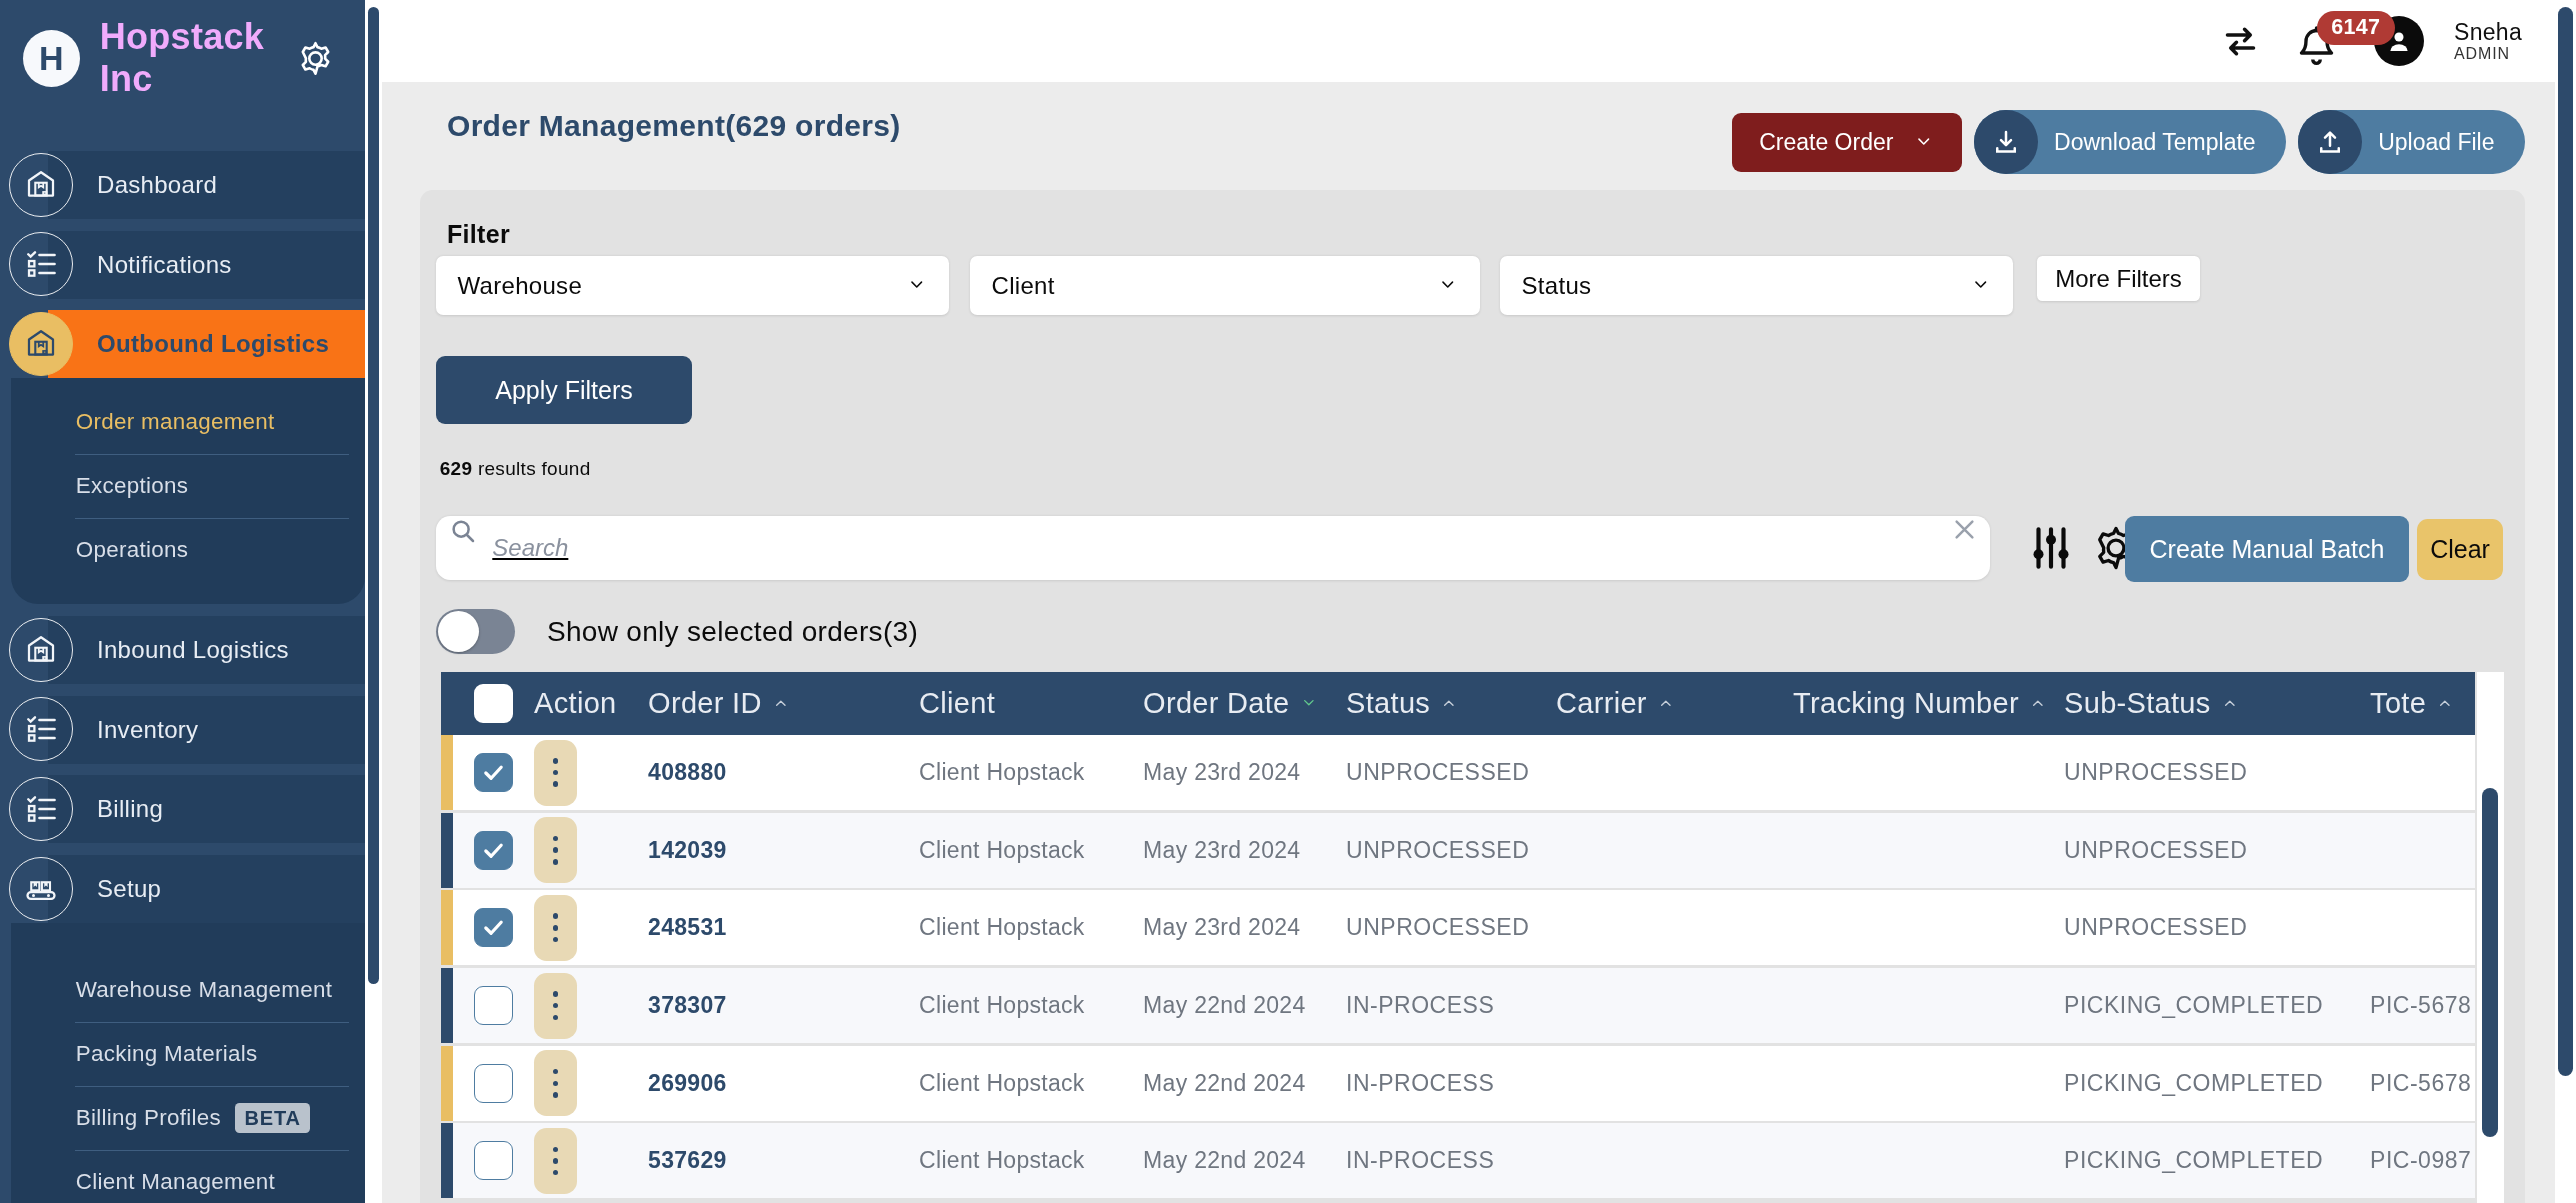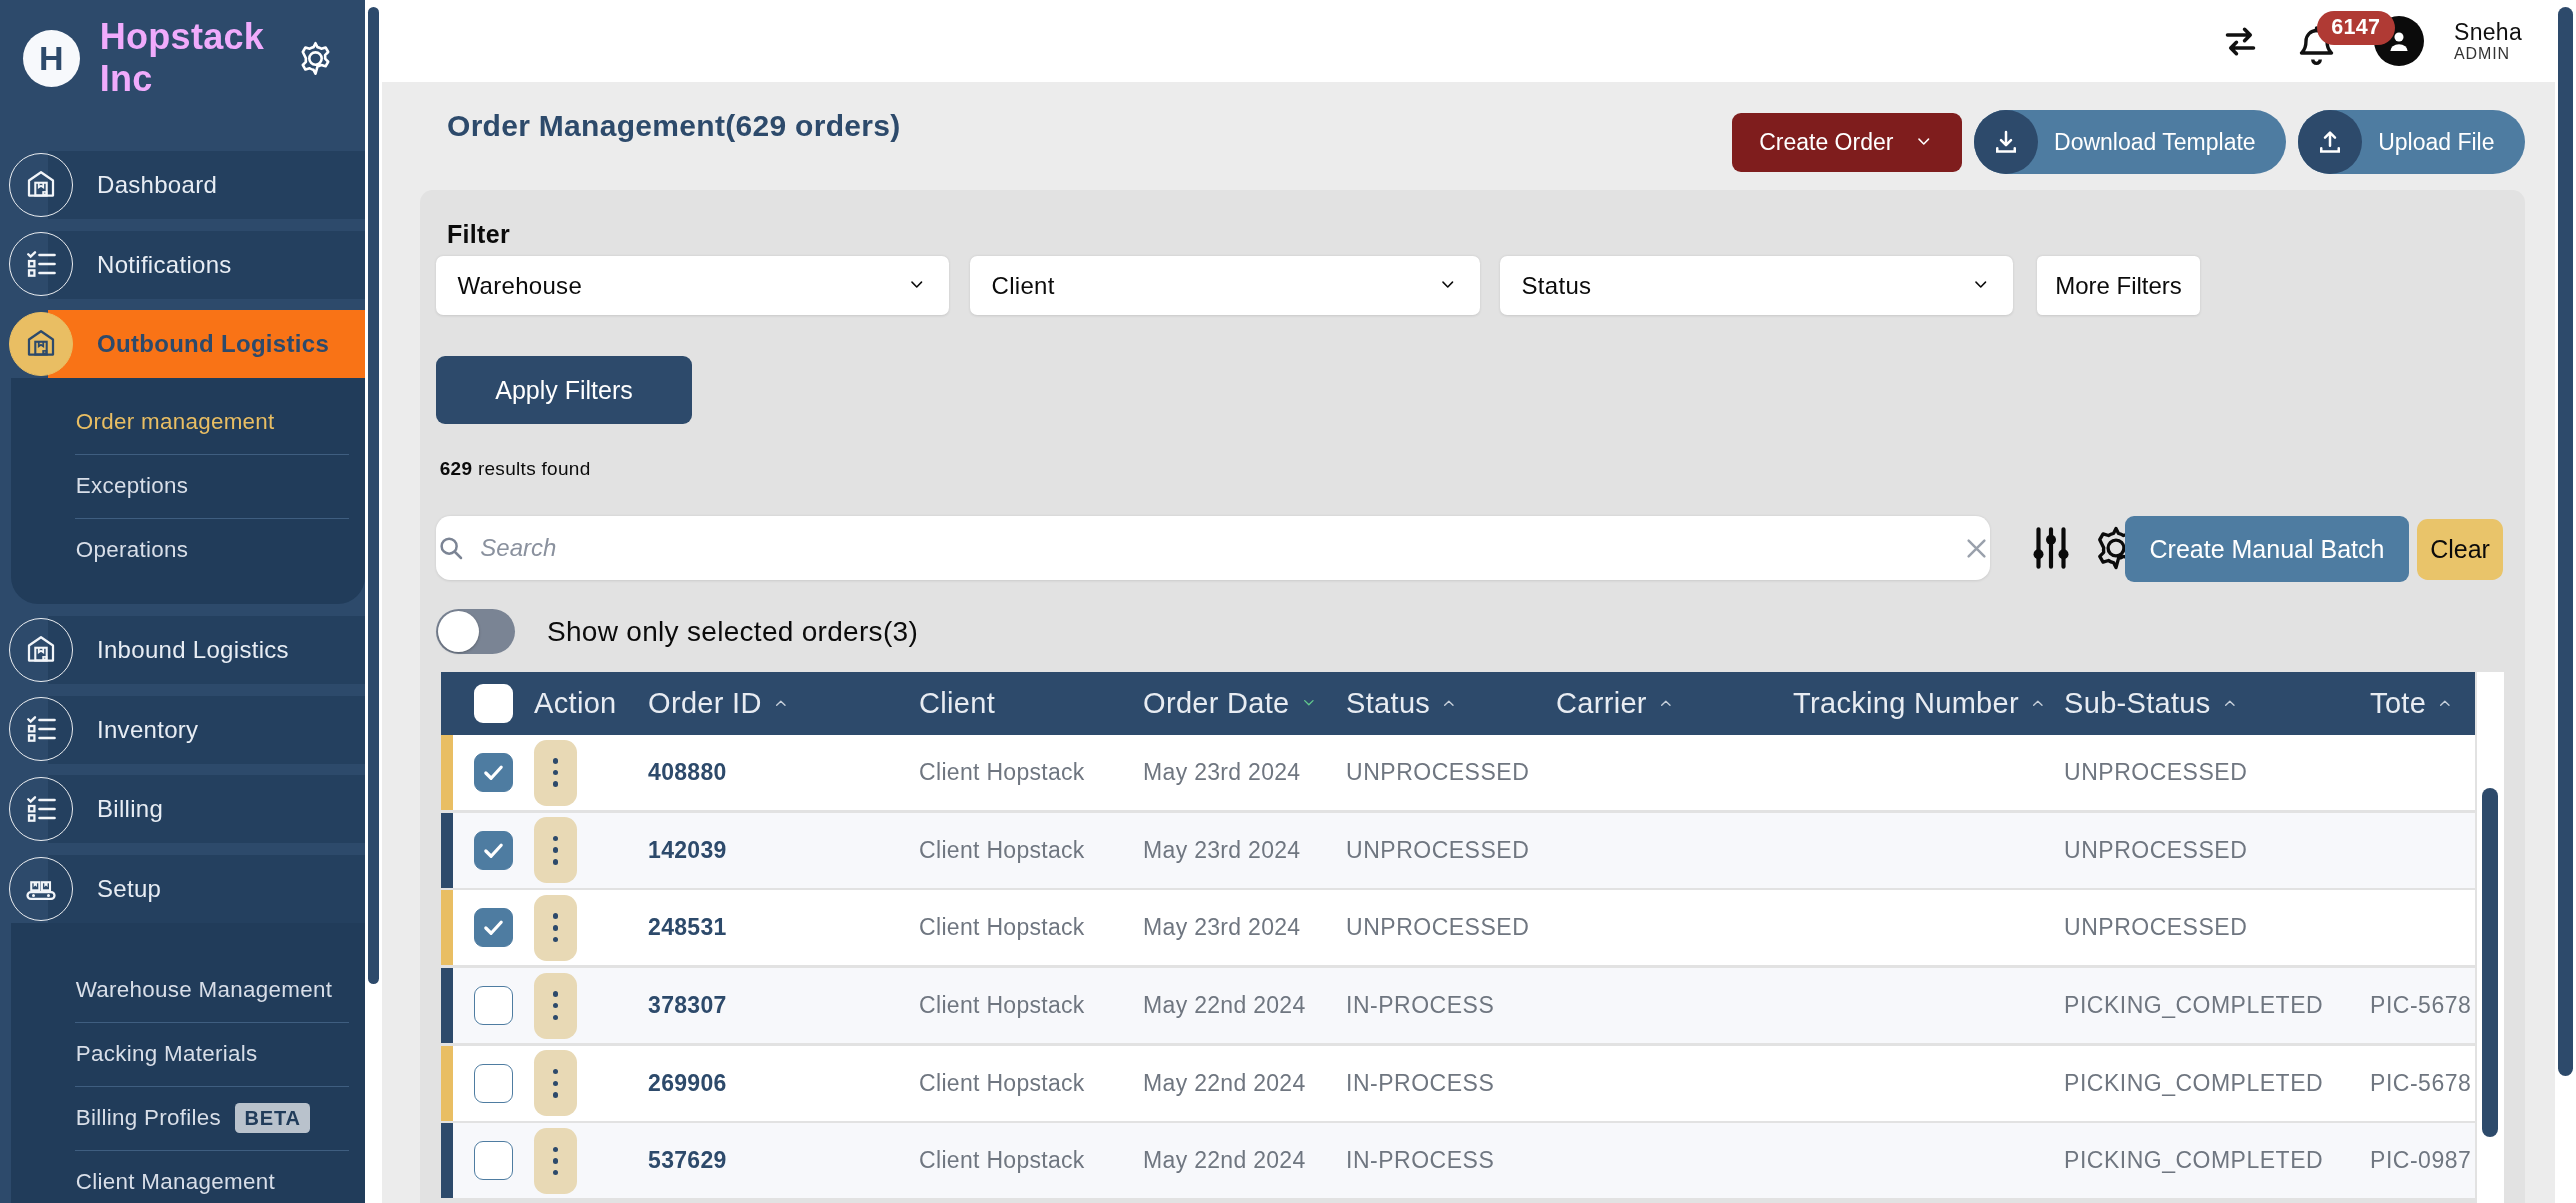--- a/index.html
+++ b/index.html
@@ -57,26 +57,26 @@
   .pill-circ svg { width:30px; height:30px; color:#fff; }
   .chev { width:21.5px; height:14.3px; }
 
   .card { position:absolute; left:38px; right:30px; top:108px; bottom:0; background:#E2E2E2; border-radius:12.5px 12.5px 0 0; }
   .filter-label { position:absolute; left:27px; top:29.5px; font-size:25px; font-weight:bold; color:#0B0B0B; }
   .dd { position:absolute; top:66px; height:59px; background:#fff; border-radius:7.2px; box-shadow:0 0.9px 2.7px rgba(0,0,0,.12); display:flex; align-items:center; justify-content:space-between; padding:0 21.5px; font-size:24px; color:#0B0B0B; cursor:pointer; }
   .dd .chev { color:#0B0B0B; }
   .dd-warehouse { left:16px; width:513px; }
   .dd-client { left:550px; width:510px; }
   .dd-status { left:1080px; width:513px; }
-  .more-filters { position:absolute; left:1617px; top:66px; width:163px; height:59px; background:#fff; border:none; border-radius:5.4px; font-size:24px; color:#0B0B0B; cursor:pointer; box-shadow:0 0.9px 2.7px rgba(0,0,0,.12); }
+  .more-filters { position:absolute; left:1617px; top:66px; width:163px; height:45px; background:#fff; border:none; border-radius:5.4px; font-size:24px; color:#0B0B0B; cursor:pointer; box-shadow:0 0.9px 2.7px rgba(0,0,0,.12); }
   .apply-btn { position:absolute; left:16px; top:166px; width:256px; height:68px; background:#2D4A6B; color:#fff; font-size:25px; border:none; border-radius:9px; cursor:pointer; }
   .results { position:absolute; left:19.7px; top:268px; font-size:19px; color:#0B0B0B; }
   .results b { font-weight:bold; }
 
-  .search-bar { position:absolute; left:16px; top:326px; width:1554px; height:64px; background:#fff; border-radius:14.3px; box-shadow:0 0.9px 2.7px rgba(0,0,0,.1); display:flex; align-items:center; padding:0 0; }
+  .search-bar { position:absolute; left:16px; top:326px; width:1554px; height:64px; background:#fff; border-radius:14.3px; box-shadow:0 0.9px 2.7px rgba(0,0,0,.1); display:flex; padding:0 12px;text-decoration:underline; }
   .search-icon { width:30px; height:30px; color:#7B8494; margin-right:14.3px; flex:none; }
   .search-input { flex:1; border:none; outline:none; font-size:24px; color:#333; font-family:inherit; background:transparent; }
   .search-input::placeholder { color:#8A919E; font-style:italic; }
   .x-icon { width:27px; height:27px; color:#9AA1AC; cursor:pointer; flex:none; }
   .tool-icon { position:absolute; top:333px; width:50px; height:50px; color:#0B0B0B; cursor:pointer; }
   .sliders-pos { left:1606px; }
   .gear-pos { left:1671px; }
   .cmb-btn { position:absolute; left:1705px; top:326px; width:284px; height:66px; background:#4E7CA1; color:#fff; font-size:25px; border:none; border-radius:9px; cursor:pointer; }
   .clear-btn { position:absolute; left:1997px; top:329px; width:86px; height:61px; background:#E9C46A; color:#0B0B0B; font-size:25px; border:none; border-radius:10.7px; cursor:pointer; }
 

